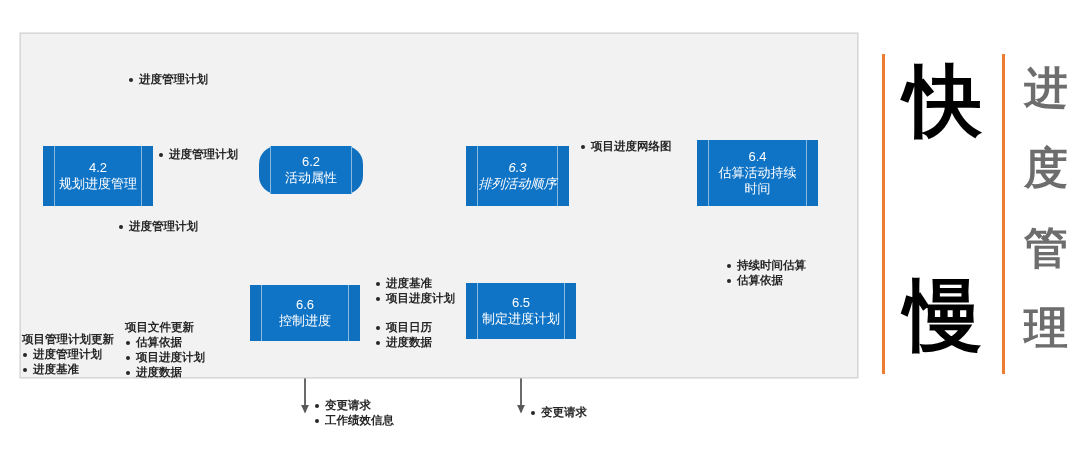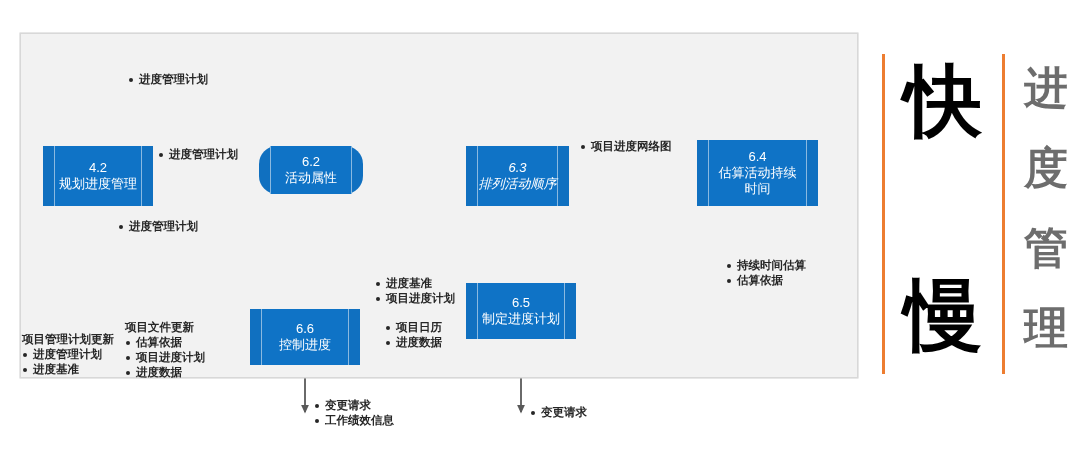--- a/index.html
+++ b/index.html
@@ -139,21 +139,21 @@
     </div>
   </div>
 
   <div class="pbox" style="left:466px;top:283px;width:110px;height:56px;">
     <div class="inner">
       <span class="num">6.5</span>
       <span class="nm">制定进度计划</span>
     </div>
   </div>
 
-  <div class="pbox" style="left:250px;top:285px;width:110px;height:56px;margin-top:24px;">
+  <div class="pbox" style="left:250px;top:285px;width:110px;height:56px;">
     <div class="inner">
       <span class="num">6.6</span>
       <span class="nm">控制进度</span>
     </div>
   </div>
 
   <div class="ann" style="left:128px;top:72px;">
     <ul>
         <li>进度管理计划</li>
       </ul>
@@ -186,21 +186,21 @@
     </ul>
   </div>
 
   <div class="ann" style="left:375px;top:276px;">
     <ul>
       <li>进度基准</li>
       <li>项目进度计划</li>
     </ul>
   </div>
 
-  <div class="ann" style="left:385px;top:320px;">
+  <div class="ann" style="left:375px;top:320px;">
     <ul>
       <li>项目日历</li>
       <li>进度数据</li>
     </ul>
   </div>
 
   <div class="ann" style="left:22px;top:332px;">
     <span class="hdr">项目管理计划更新</span>
     <ul>
       <li>进度管理计划</li>

